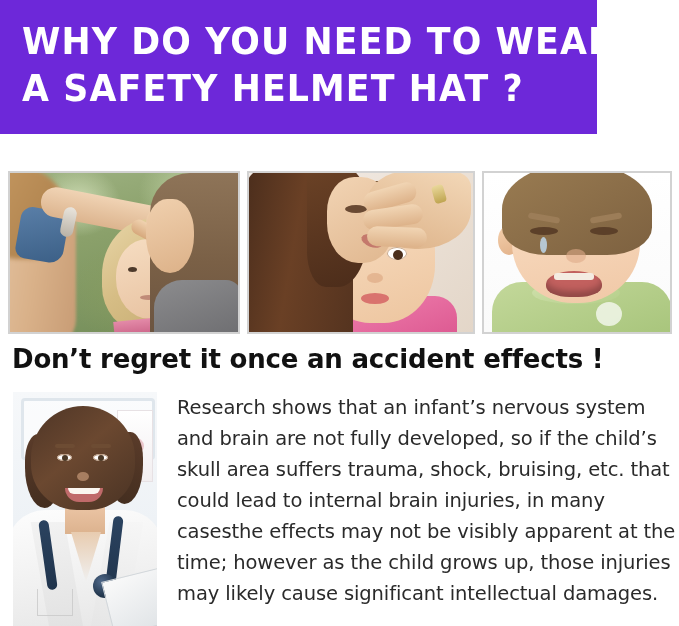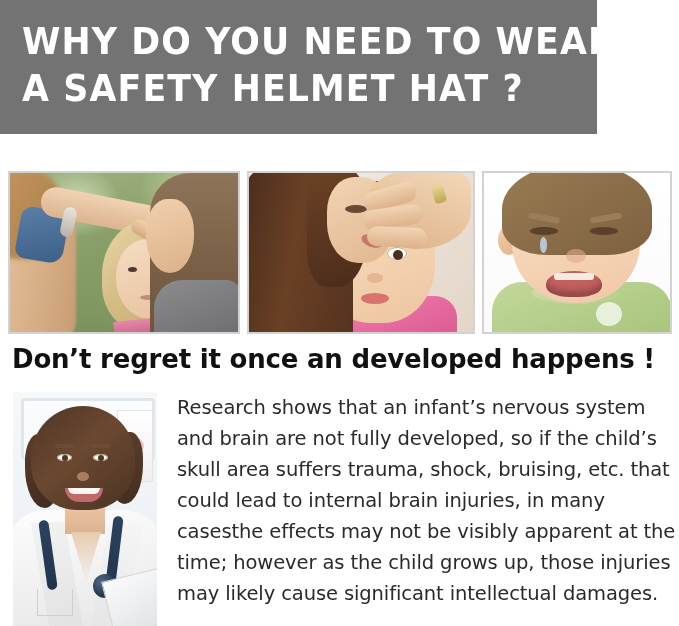--- a/index.html
+++ b/index.html
@@ -16,21 +16,21 @@
     -webkit-font-smoothing: antialiased;
   }
 
   
   .header-band {
     position: absolute;
     left: 0;
     top: 0;
     width: 597px;
     height: 134px;
-    background: #737373;
+    background: #6d28d9;
   }
   .header-title {
     position: absolute;
     left: 22px;
     top: 18px;
     width: 640px;
     color: #ffffff;
     font-family: "DejaVu Sans", sans-serif;
     font-weight: 700;
     font-size: 37px;
@@ -657,21 +657,21 @@
       <div class="s3-eye2"></div>
       <div class="s3-tear"></div>
       <div class="s3-nose"></div>
       <div class="s3-mouth"></div>
       <div class="s3-teeth"></div>
     </div>
   </div>
 
 </div>
 
-<div class="headline">Don’t regret it once an developed happens !</div>
+<div class="headline">Don’t regret it once an accident effects !</div>
 
 <div class="doctor-photo">
   <div class="doc-bg"></div>
   <div class="doc-shelf"></div>
   <div class="doc-poster"></div>
   <div class="doc-coat"></div>
   <div class="doc-lapel-l"></div>
   <div class="doc-lapel-r"></div>
   <div class="doc-neck"></div>
   <div class="doc-vneck"></div>

